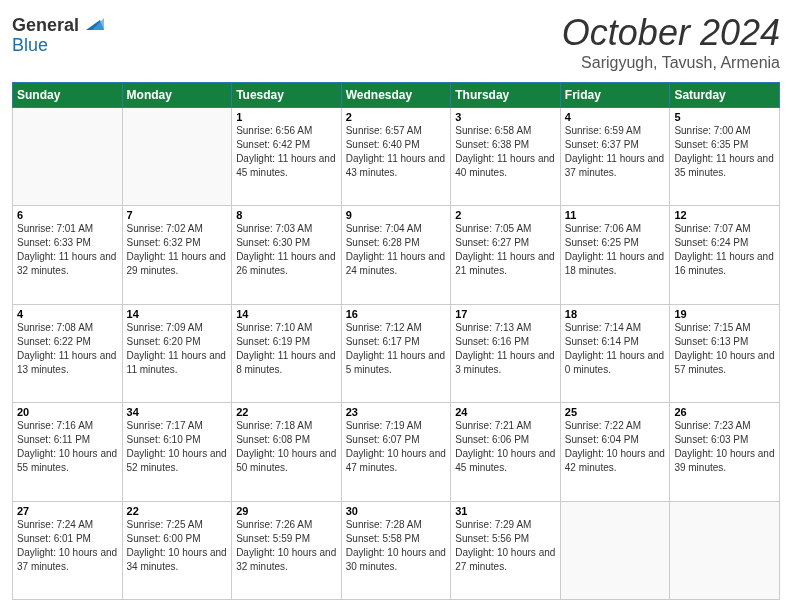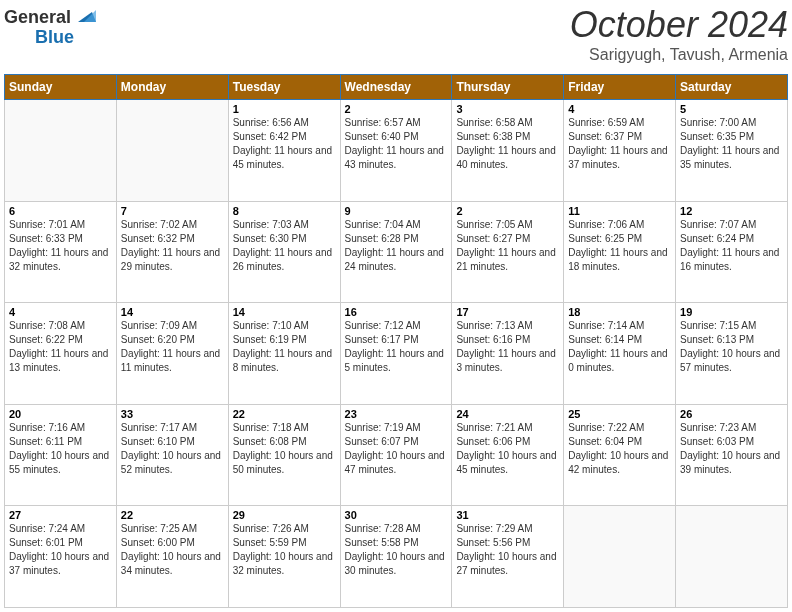--- a/index.html
+++ b/index.html
@@ -6,21 +6,21 @@
     body {
       width: 792px;
       height: 612px;
       font-family: Arial, sans-serif;
       background: #fff;
       overflow: hidden;
     }
     .page {
       width: 792px;
       height: 612px;
-      padding: 4px;
+      padding: 12px;
       display: flex;
       flex-direction: column;
     }
     .header {
       display: flex;
       align-items: flex-start;
       justify-content: space-between;
       margin-bottom: 10px;
     }
     .logo {
@@ -45,21 +45,21 @@
       font-size: 16px;
       color: #555;
     }
     .calendar {
       flex: 1;
       border-collapse: collapse;
       width: 100%;
       font-size: 10.5px;
     }
     .calendar th {
-      background: #a16207;
+      background: #15803d;
       color: #fff;
       padding: 5px 4px;
       text-align: left;
       font-size: 12px;
       font-weight: bold;
       border: 1px solid #2e75b6;
     }
     .calendar td {
       border: 1px solid #ccc;
       vertical-align: top;
@@ -91,21 +91,21 @@
       <div class="logo-text">
         <span style="font-size:18px;font-weight:bold;color:#333;display:inline-flex;align-items:center;">
           <span>General</span>
             <span style="display:inline-block;margin-left:3px;">
             <svg width="22" height="22" viewBox="0 0 22 22">
               <polygon points="4,18 18,8 22,18" fill="#1a6faf"></polygon>
               <polygon points="10,18 22,6 22,18" fill="#4aa3df" opacity="0.7"></polygon>
             </svg>
           </span>
         </span>
-        <span style="font-size:18px;font-weight:bold;color:#1a6faf;margin-top:-3px;margin-left:31px;">Blue</span>
+        <span style="font-size:18px;font-weight:normal;color:#1a6faf;margin-top:-3px;">Blue</span>
       </div>
     </div>
     <div class="title-block">
       <div class="month-title">October 2024</div>
       <div class="location">Sarigyugh, Tavush, Armenia</div>
     </div>
   </div>
 
   <table class="calendar">
     <thead>
@@ -203,21 +203,21 @@
             <span class="day-num">19</span>
             <div class="day-detail">Sunrise: 7:15 AM<br>Sunset: 6:13 PM<br>Daylight: 10 hours and 57 minutes.</div>
           </td>
         </tr>
         <tr>
           <td>
             <span class="day-num">20</span>
             <div class="day-detail">Sunrise: 7:16 AM<br>Sunset: 6:11 PM<br>Daylight: 10 hours and 55 minutes.</div>
           </td>
           <td>
-            <span class="day-num">33</span>
+            <span class="day-num">34</span>
             <div class="day-detail">Sunrise: 7:17 AM<br>Sunset: 6:10 PM<br>Daylight: 10 hours and 52 minutes.</div>
           </td>
           <td>
             <span class="day-num">22</span>
             <div class="day-detail">Sunrise: 7:18 AM<br>Sunset: 6:08 PM<br>Daylight: 10 hours and 50 minutes.</div>
           </td>
           <td>
             <span class="day-num">23</span>
             <div class="day-detail">Sunrise: 7:19 AM<br>Sunset: 6:07 PM<br>Daylight: 10 hours and 47 minutes.</div>
           </td>

